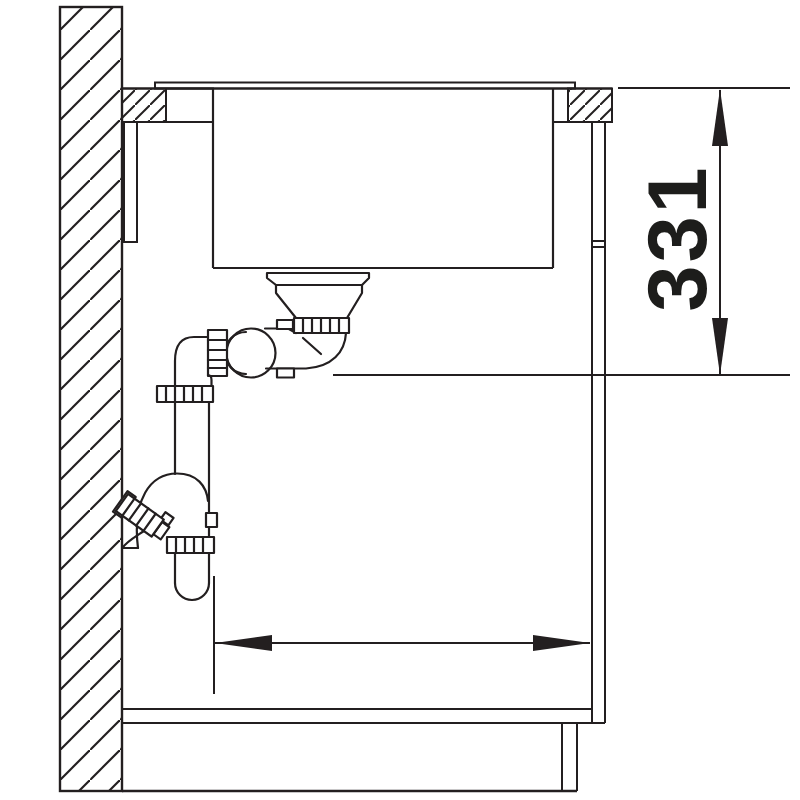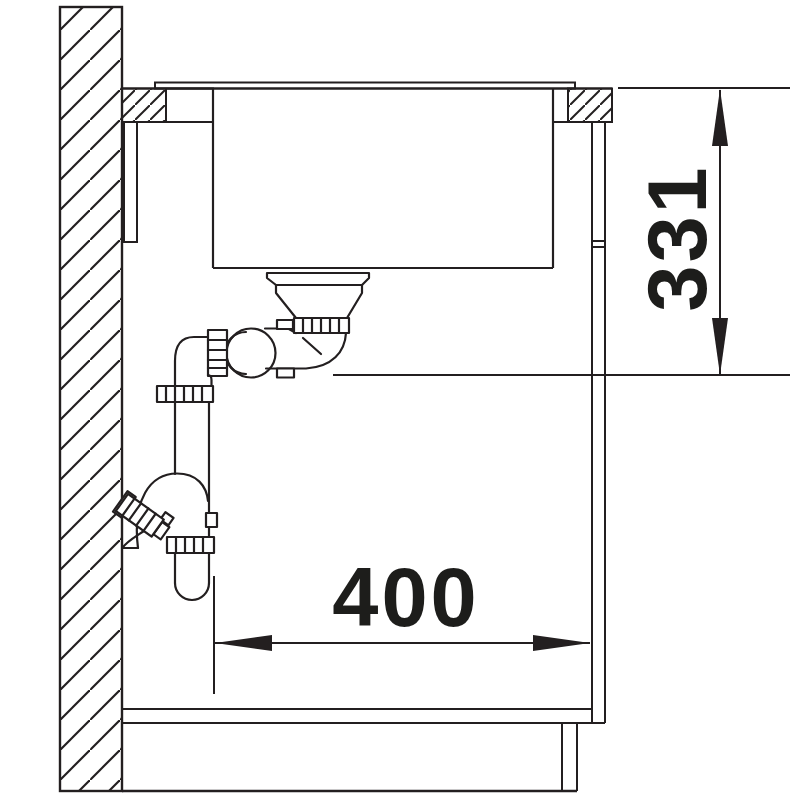--- a/index.html
+++ b/index.html
@@ -166,15 +166,14 @@
   <g stroke="#231f20" stroke-width="2" fill="#231f20">
     <line x1="214" y1="576" x2="214" y2="694" fill="none"></line>
     <line x1="215" y1="643" x2="590" y2="643" fill="none"></line>
     <polygon points="215,643 272,635 272,651" stroke="none"></polygon>
     <polygon points="590,643 533,635 533,651" stroke="none"></polygon>
   </g>
 </svg>
 
 <div class="dim-label" id="dim-label-331">331</div>
 
-<div class="dim-label" id="dim-label-400">400</div>
 
 </div>
 
 </body></html>

